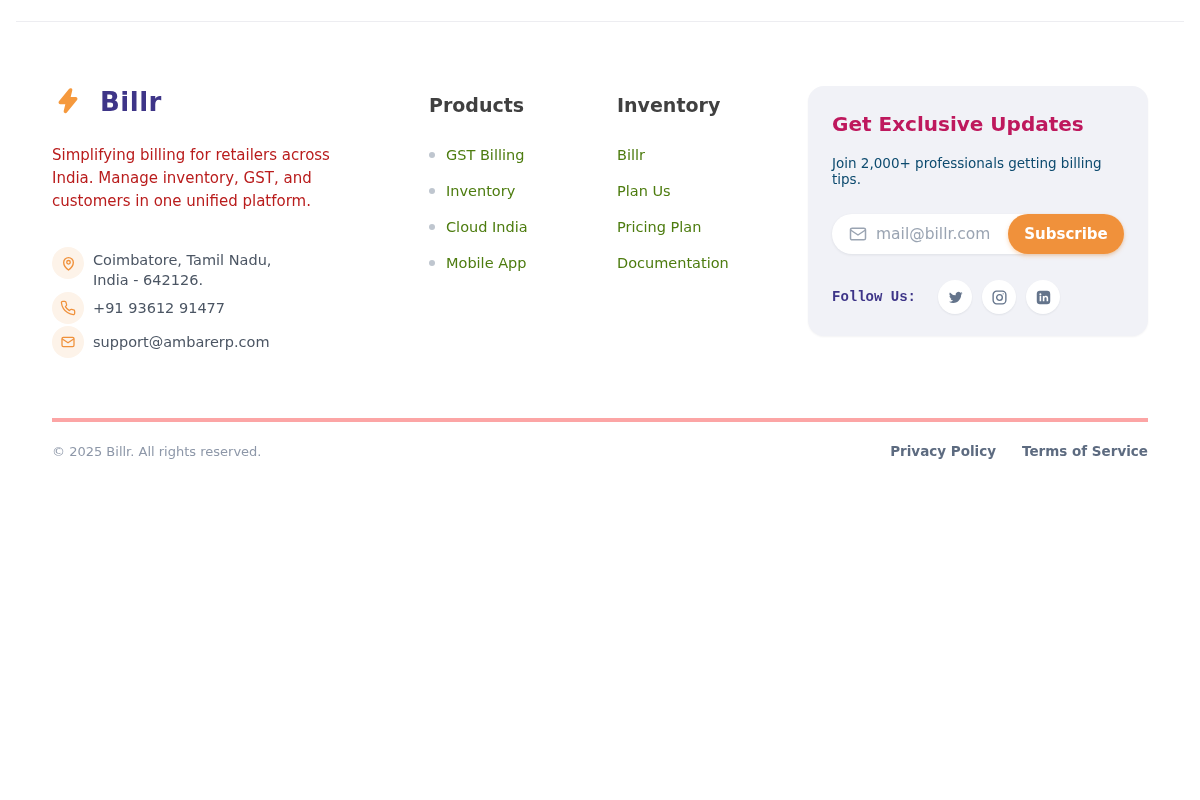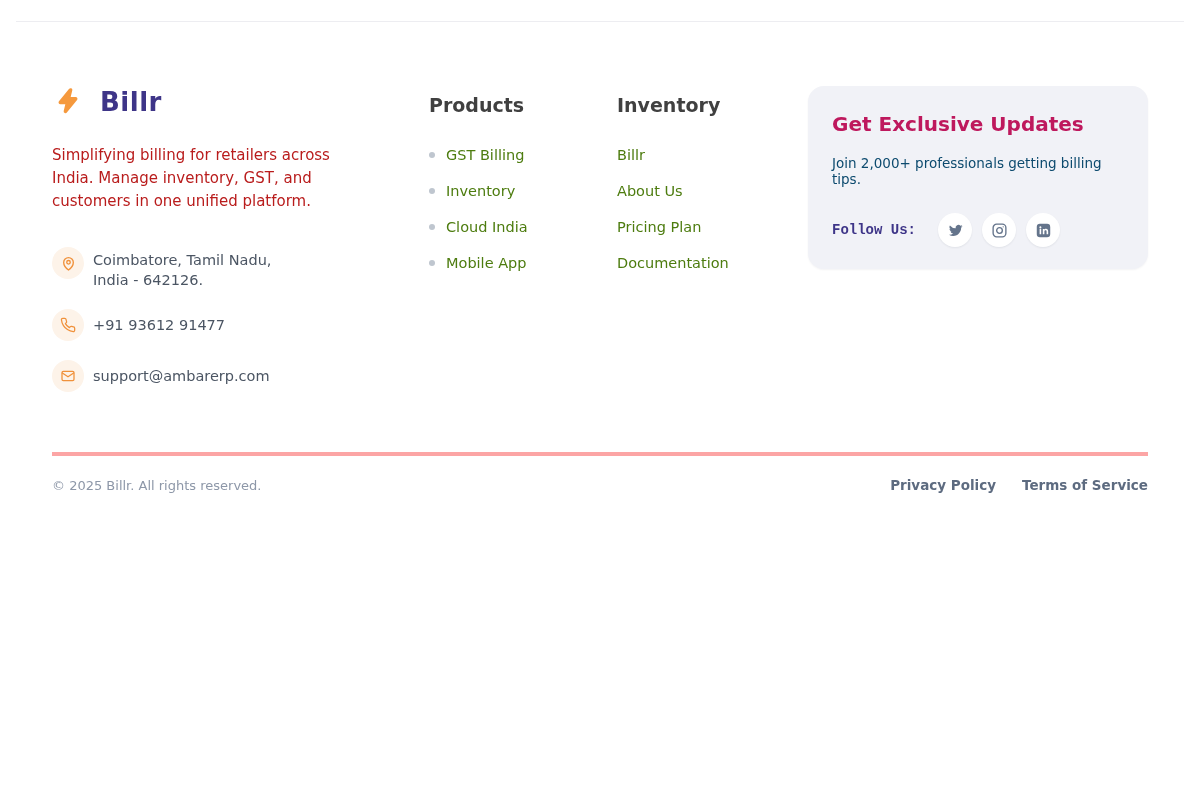--- a/index.html
+++ b/index.html
@@ -7,21 +7,21 @@
   .footer-section { margin:21px 16px 0; border-top:1px solid #ededf1; }
   .footer-inner { padding:0 36px; }
   .footer-cols { display:flex; align-items:flex-start; padding-top:64px; }
 
   
   .col-brand { width:352px; }
   .logo-row { display:flex; align-items:center; gap:16px; }
   .logo-bolt { width:32px; height:32px; display:inline-flex; }
   .logo-text { font-size:26px; font-weight:bold; color:#3E3588; letter-spacing:.5px; }
   .brand-desc { margin-top:26px; width:312px; font-size:15px; line-height:23px; color:#b91c1c; }
-  .contact-list { margin-top:34px; display:flex; flex-direction:column; gap:19px; }
+  .contact-list { margin-top:34px; display:flex; flex-direction:column; gap:2px; }
   .contact-row { display:flex; align-items:center; gap:9px; }
   .contact-row.multiline { align-items:flex-start; }
   .contact-circle { width:32px; height:32px; min-width:32px; border-radius:50%; background:#FDF3E9; display:flex; align-items:center; justify-content:center; }
   .contact-text { font-size:14.5px; line-height:20px; color:#4B5563; white-space:pre-line; }
   .contact-row.multiline .contact-text { padding-top:3px; }
 
   
   .col-links h3 { font-size:19px; font-weight:bold; color:#404040; padding-top:8px; }
   .col-links ul { list-style:none; margin-top:29px; }
   .col-links li { display:flex; align-items:center; gap:11px; height:20px; margin-bottom:16px; font-size:14.5px; color:#4d7c0f; cursor:pointer; }
@@ -120,34 +120,44 @@
         </ul>
       </div>
 
       <div class="col-links col-resources">
         <h3>Inventory</h3>
         <ul>
           <li>
               <span>Billr</span>
             </li>
           <li>
-              <span>About Us</span>
+              <span>Plan Us</span>
             </li>
           <li>
               <span>Pricing Plan</span>
             </li>
           <li>
               <span>Documentation</span>
             </li>
         </ul>
       </div>
 
       <div class="news-card">
         <div class="news-title">Get Exclusive Updates</div>
         <div class="news-sub">Join 2,000+ professionals getting billing tips.</div>
+        <div class="subscribe-group">
+          <span class="input-mail-icon">
+            <svg viewBox="0 0 24 24" width="20" height="20" fill="none" stroke="#9AA4B2" stroke-width="1.8" stroke-linecap="round" stroke-linejoin="round">
+                <rect x="3" y="5" width="18" height="14" rx="2"></rect>
+                <path d="M3.5 7.5 12 13.2 20.5 7.5"></path>
+              </svg>
+          </span>
+          <input class="email-input" type="text" placeholder="mail@billr.com" style="">
+          <button class="subscribe-btn">Subscribe</button>
+        </div>
         <div class="follow-row">
           <span class="follow-label">Follow Us:</span>
           <div class="social-circles">
             <span class="social-circle">
               <svg viewBox="0 0 24 24" width="17" height="17" fill="#64748B">
                   <path d="M22 5.9c-.7.3-1.5.55-2.3.65.83-.5 1.45-1.28 1.75-2.2-.78.46-1.64.8-2.53 1a3.93 3.93 0 0 0-6.7 3.58A11.15 11.15 0 0 1 4.1 4.85a3.92 3.92 0 0 0 1.22 5.24c-.63-.02-1.23-.2-1.78-.49v.05c0 1.9 1.35 3.49 3.15 3.85-.58.16-1.2.18-1.78.07a3.93 3.93 0 0 0 3.67 2.72A7.88 7.88 0 0 1 2.75 18a11.1 11.1 0 0 0 6.02 1.77c7.22 0 11.17-5.99 11.17-11.18l-.01-.51A7.9 7.9 0 0 0 22 5.9z"></path>
                 </svg>
             </span>
             <span class="social-circle">
               <svg viewBox="0 0 24 24" width="17" height="17" fill="none" stroke="#64748B" stroke-width="1.9" stroke-linecap="round">

